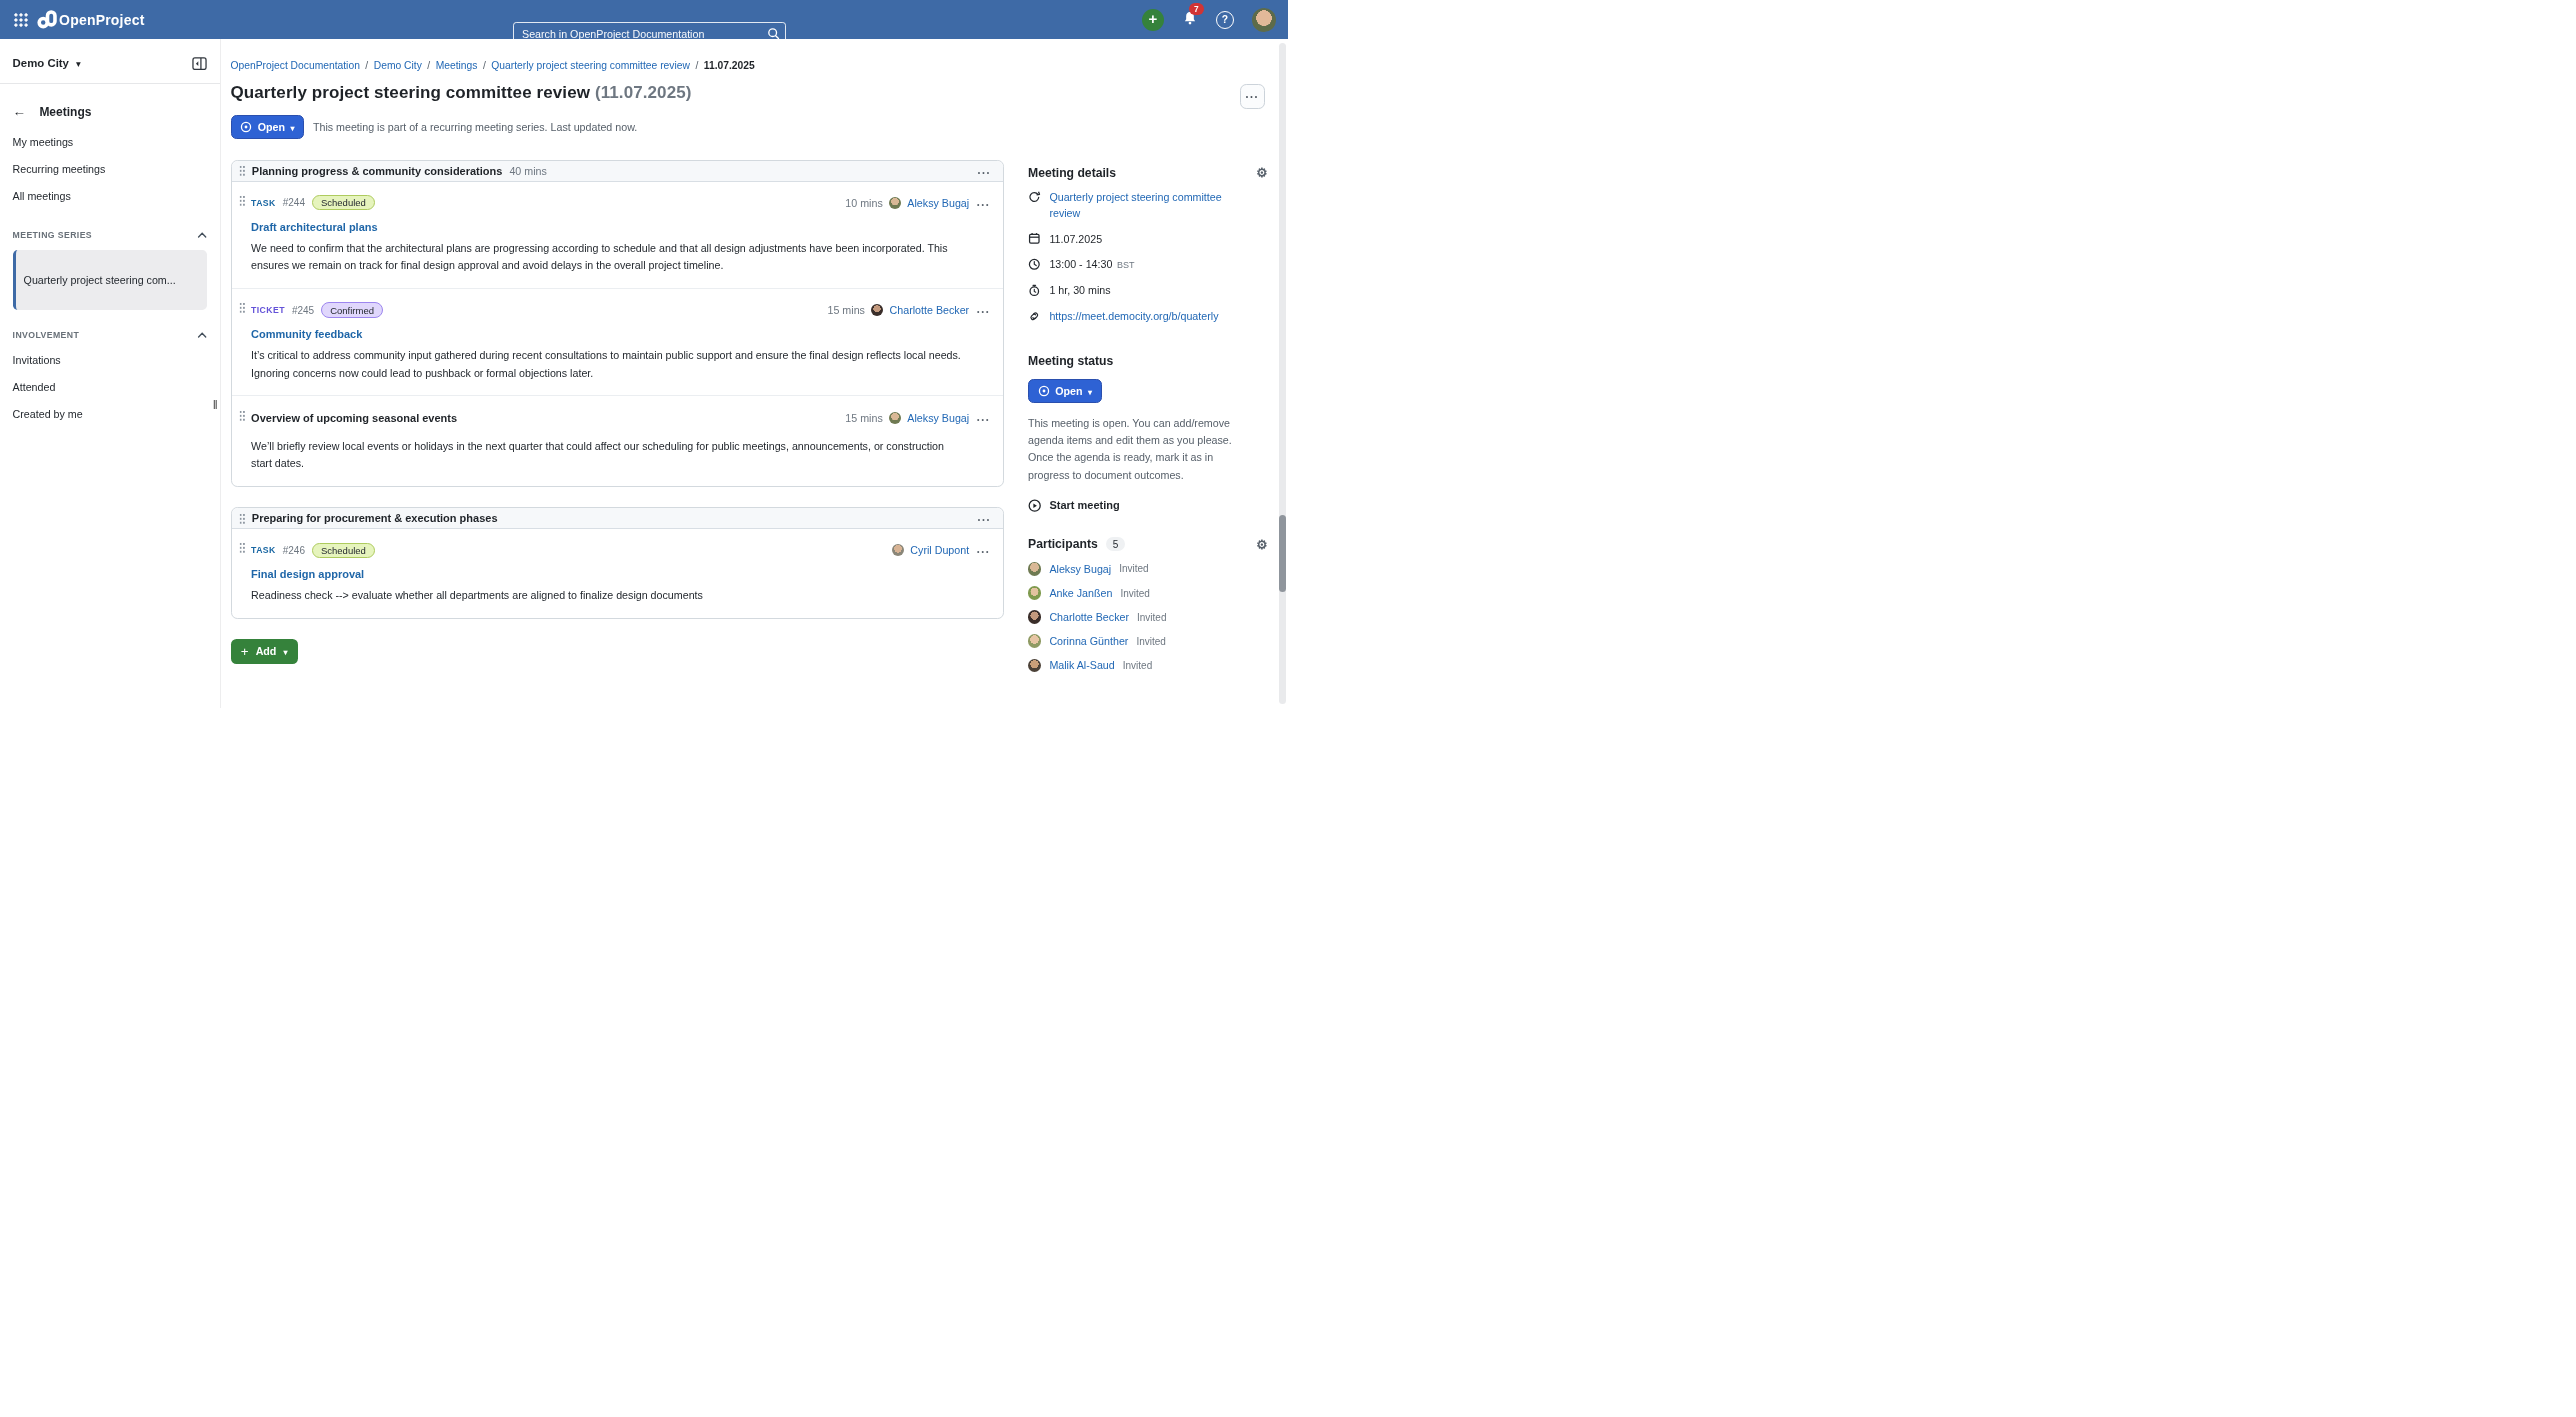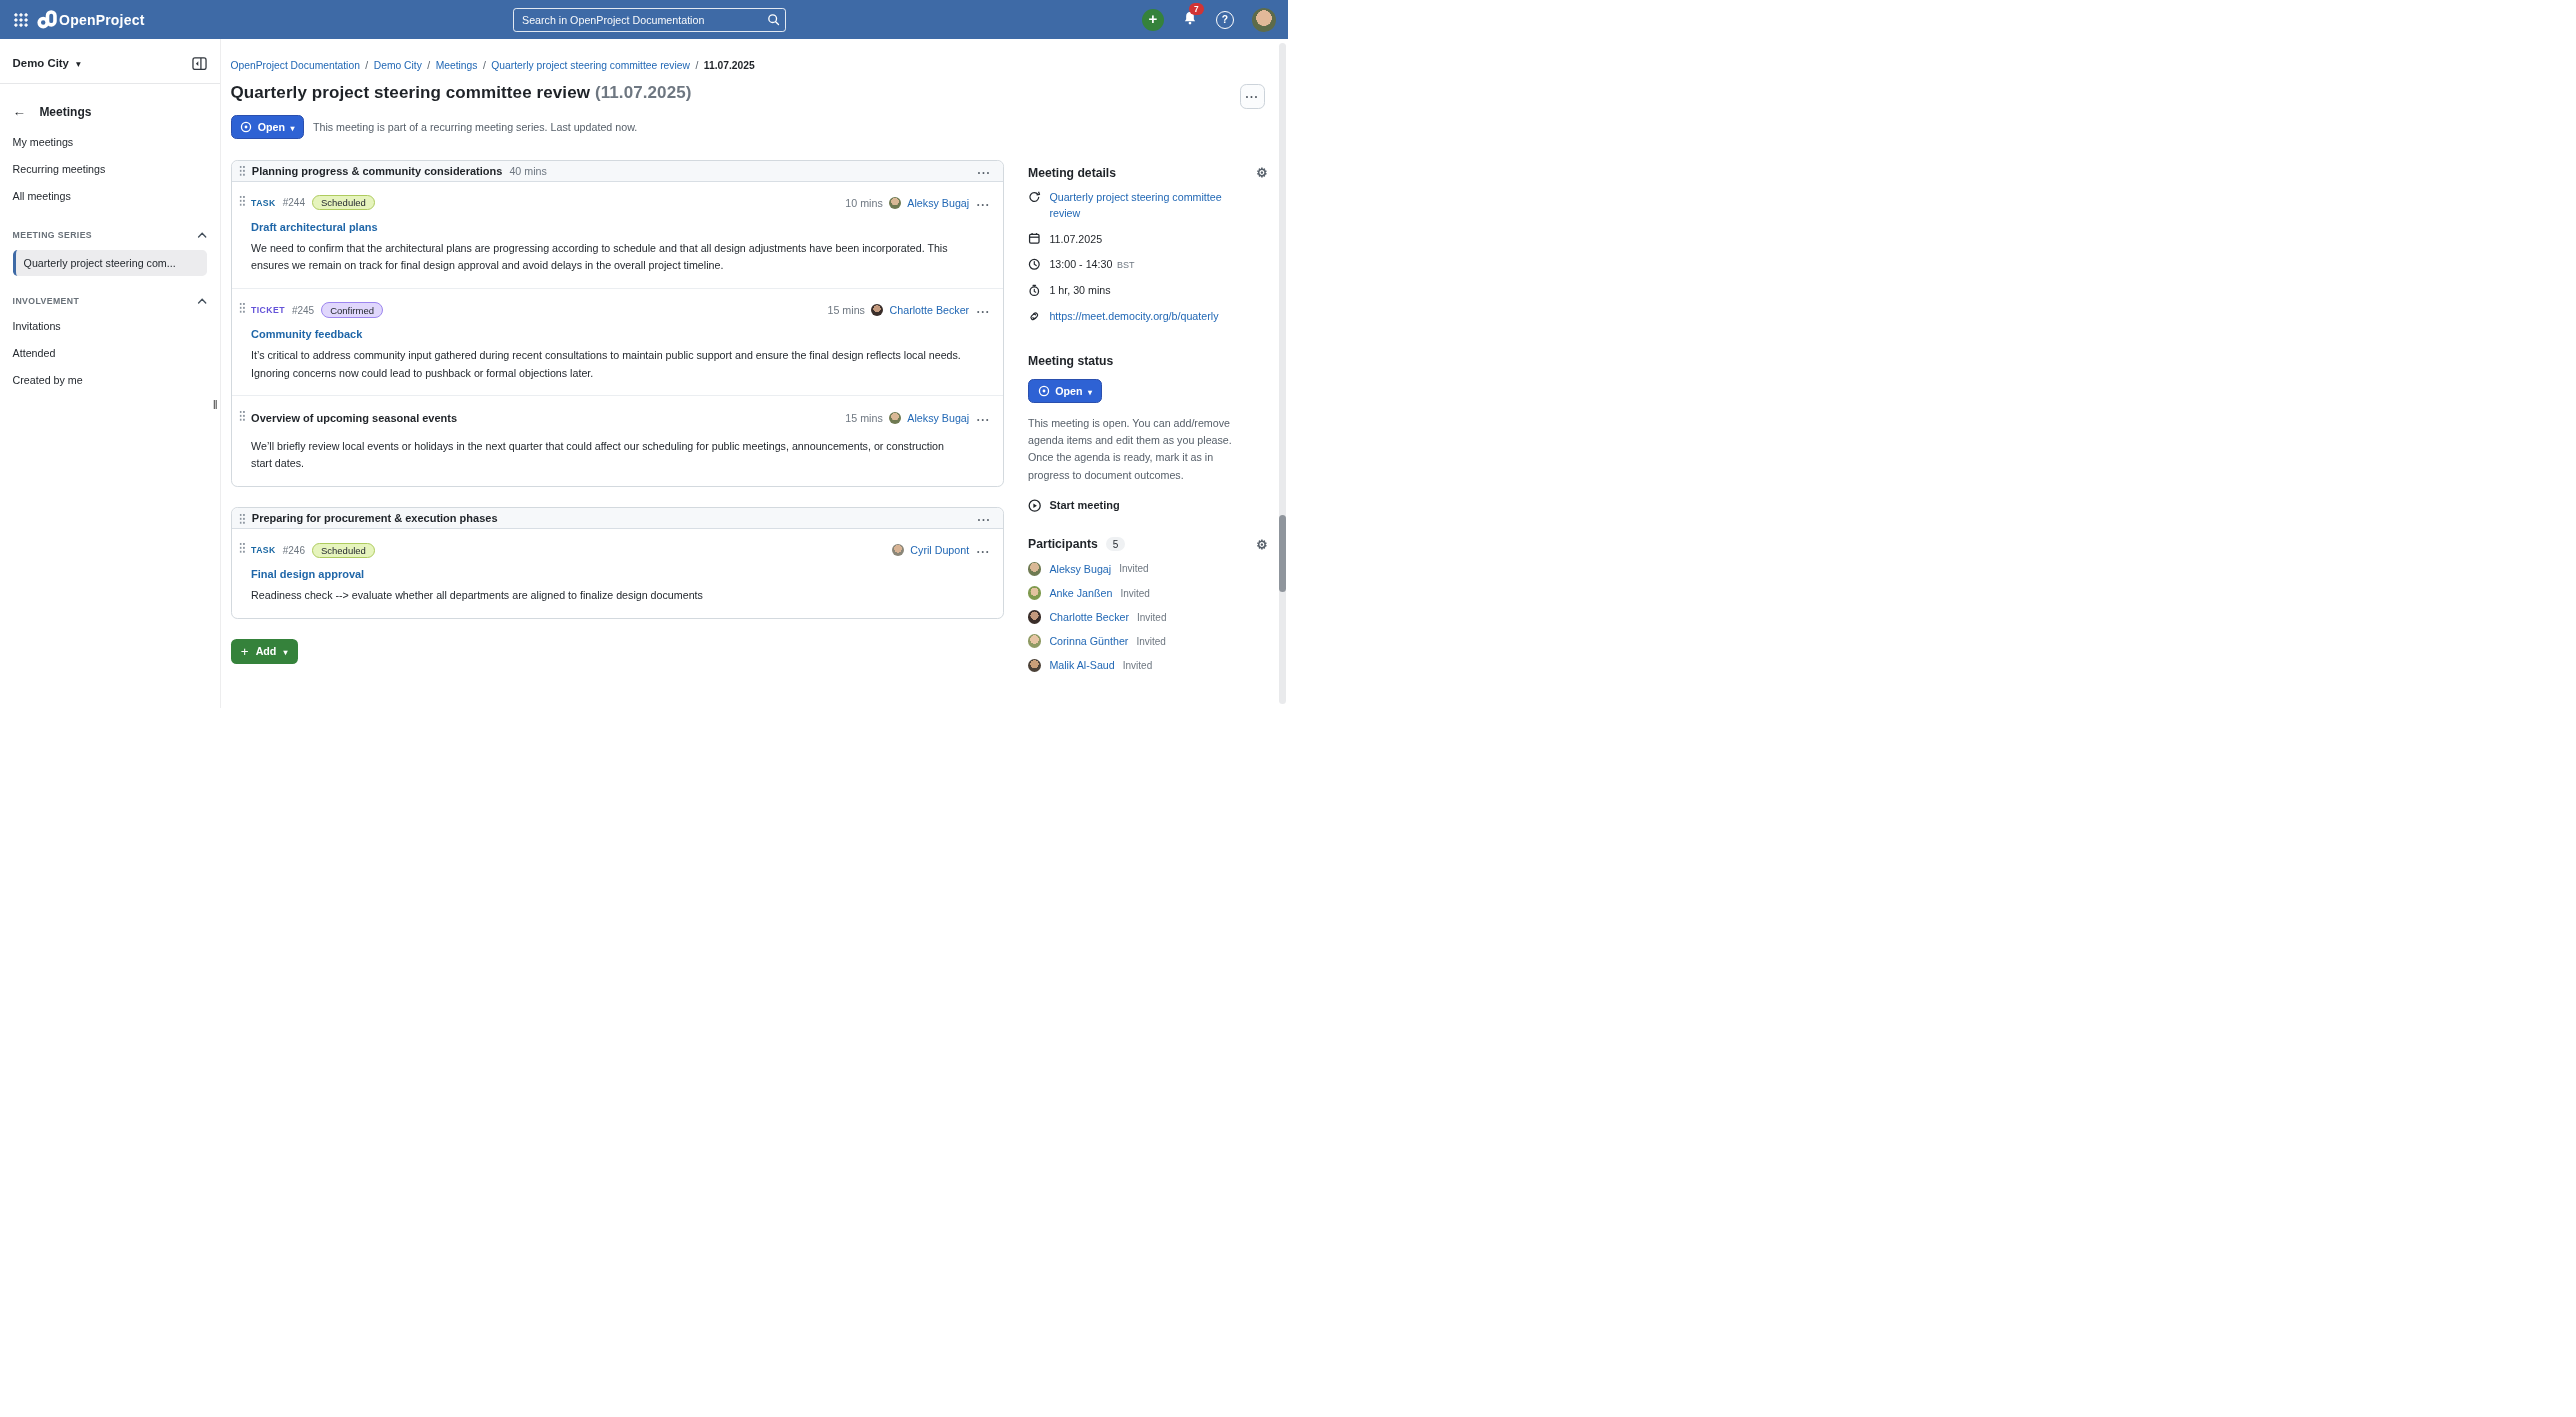--- a/index.html
+++ b/index.html
@@ -12,21 +12,21 @@
 
   
   .topbar { height:39px; background:#3e6aa6; display:flex; align-items:center; padding:0 12px; position:relative; }
   .grid-icon {
     width:14px; height:14px; margin:0 9.5px 0 1.6px; cursor:pointer;
     background-image:radial-gradient(circle, #fff 1.3px, transparent 1.5px);
     background-size:5.1px 5.1px; background-position:center;
   }
   .logo { display:flex; align-items:center; gap:1px; color:#fff; cursor:pointer; }
   .logo-text { font-size:14px; font-weight:bold; letter-spacing:0.2px; }
-  .search-wrap { position:absolute; left:513px; top:8px; width:273px; height:24px; }
+  .search-wrap { position:absolute; left:513px; top:22px; width:273px; height:24px; }
   .search-input {
     width:100%; height:24px; background:transparent; border:0.8px solid rgba(255,255,255,.85);
     border-radius:3.2px; color:#fff; font-size:10.7px; padding:0 25px 0 8px;
     font-family:"Liberation Sans", sans-serif;
   }
   .search-input::placeholder { color:#fff; opacity:.96; }
   .search-icon { position:absolute; right:5.5px; top:4.7px; }
   .top-right { margin-left:auto; display:flex; align-items:center; gap:18px; }
   .plus-btn { width:22px; height:22px; border-radius:50%; background:#35823b; color:#fff; display:flex; align-items:center; justify-content:center; cursor:pointer; }
   .plus-btn::before { content:"+"; font-size:15px; font-weight:bold; margin-top:-1.6px; }
@@ -47,21 +47,21 @@
   .caret-down-dark::before { content:"▾"; font-size:9.5px; color:#1f2328; }
   .collapse-btn { margin-left:auto; cursor:pointer; display:flex; }
   .sb-divider { border:none; border-top:0.8px solid #e6e7e9; margin:0 -12.6px; }
   .meet-row { display:flex; align-items:center; gap:13.4px; margin:20.5px 0 9.5px; }
   .back-arrow { cursor:pointer; font-size:13.4px; color:#1f2328; }
   .back-arrow::before { content:"←"; }
   .meet-title { font-size:12px; font-weight:bold; }
   .nav-item { padding:7.5px 0; font-size:10.7px; color:#24292f; cursor:pointer; }
   .sec-head { display:flex; align-items:center; margin-top:20px; font-size:8.7px; font-weight:bold; color:#687078; letter-spacing:0.4px; }
   .chev-up { margin-left:auto; cursor:pointer; display:flex; }
-  .selected-item { margin-top:10.3px; background:#ececee; border-left:3.2px solid #3e6aa6; border-radius:4.7px; padding:7px 8px; font-size:10.7px; color:#24292f; cursor:pointer; }
+  .selected-item { margin-top:10.3px; background:#ececee; border-left:3.2px solid #3e6aa6; border-radius:4.7px; padding:24px 8px; font-size:10.7px; color:#24292f; cursor:pointer; }
   .resize-handle { position:absolute; right:2.4px; top:359px; color:#3c3c3c; cursor:col-resize; font-size:12px; }
   .resize-handle::before { content:"‖"; }
 
   
   .main { flex:1; min-width:0; padding:20.5px 16px 0 9.5px; }
   .breadcrumb { display:flex; align-items:center; gap:5.5px; font-size:10.3px; color:#57606a; white-space:nowrap; }
   .bc-link { color:#2268b5; cursor:pointer; }
   .bc-sep::before { content:"/"; color:#57606a; }
   .bc-current { font-weight:bold; color:#1f2328; }
   .page-title { margin-top:12px; font-size:17px; font-weight:bold; letter-spacing:0.1px; }

